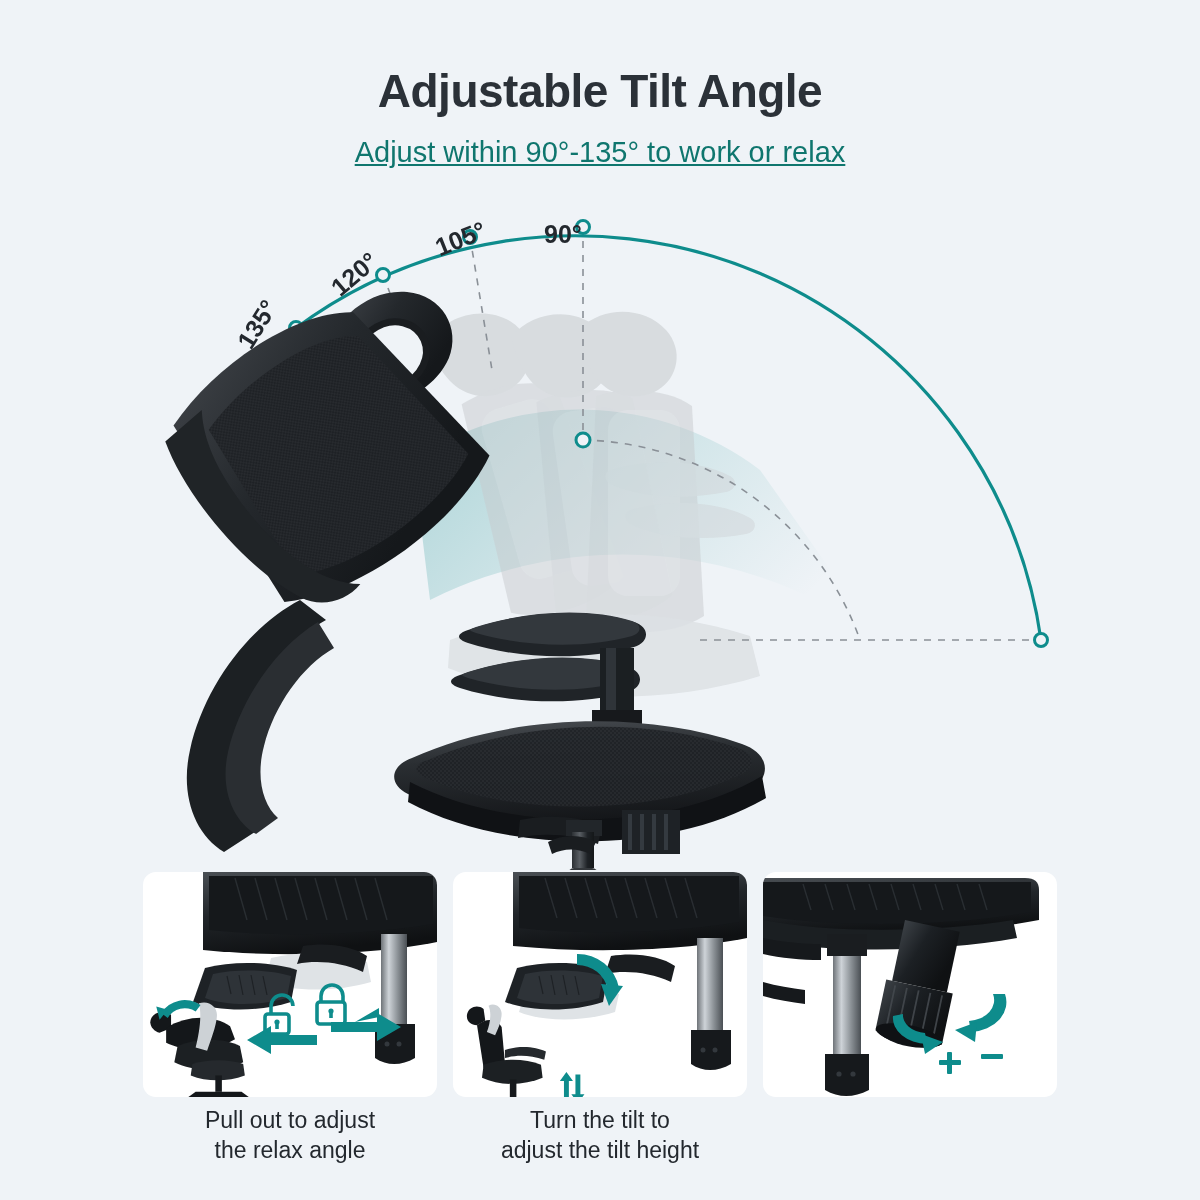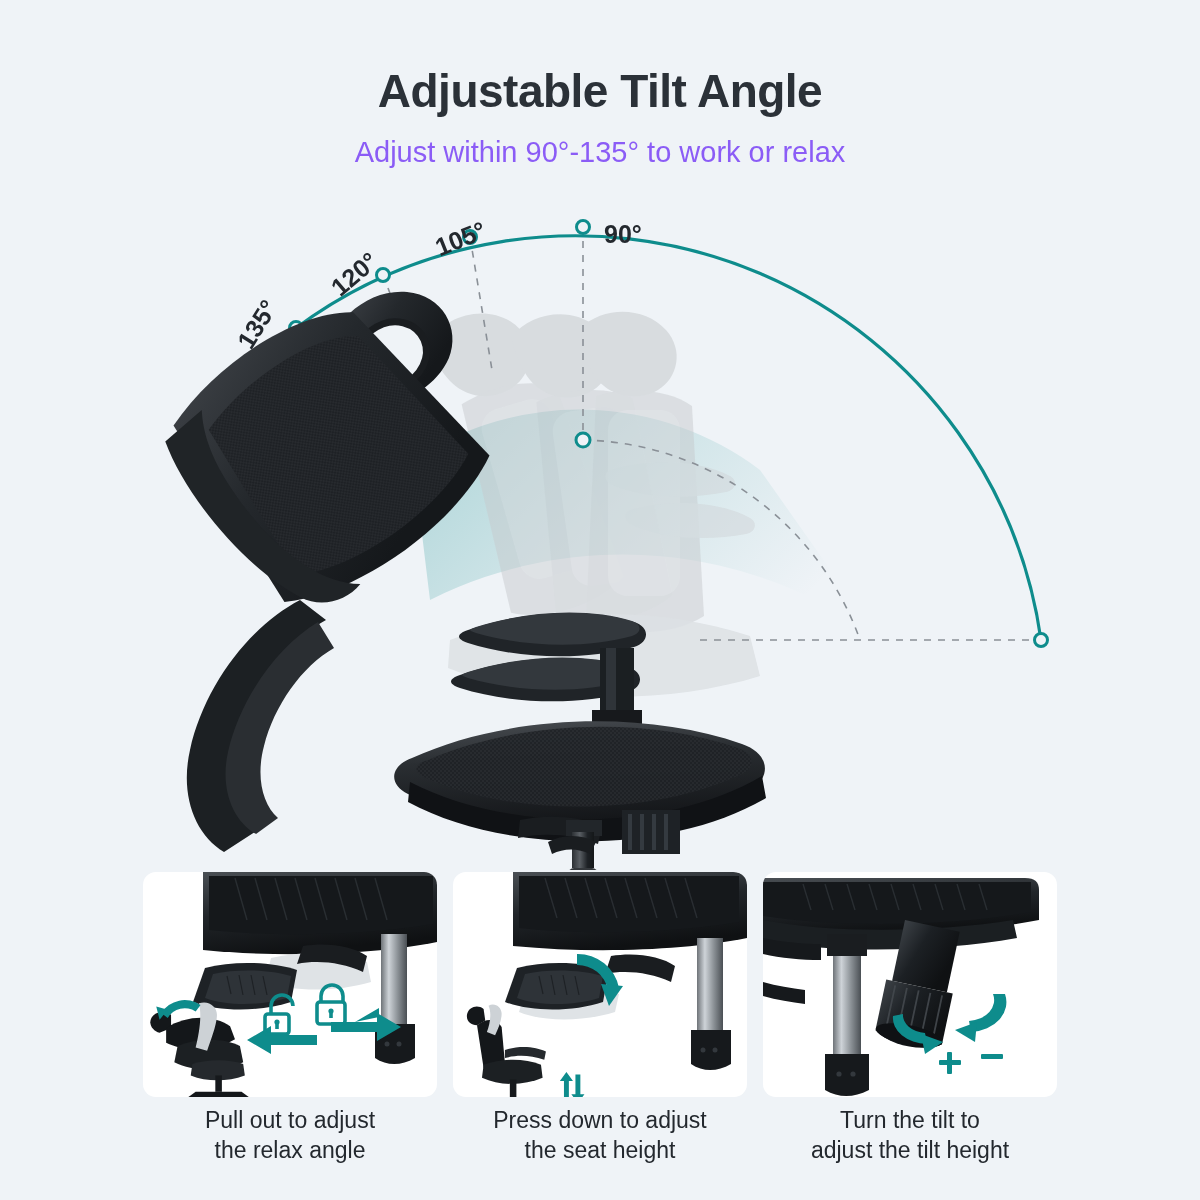--- a/index.html
+++ b/index.html
@@ -15,21 +15,21 @@
   
   .title {
     position:absolute; top:64px; left:0; width:100%;
     text-align:center;
     font-size:46px; font-weight:bold; color:#2b3138;
     letter-spacing:-0.5px;
   }
   .subtitle {
     position:absolute; top:136px; left:0; width:100%;
     text-align:center;
-    font-size:29px; font-weight:400; color:#8b5cf6;
+    font-size:29px; font-weight:400; color:#0f766e;text-decoration:underline;
   }
 
   
   .hero { position:absolute; top:170px; left:0; width:1200px; height:700px; }
   .hero svg { position:absolute; top:0; left:0; }
 
   .ang-label {
     position:absolute;
     font-size:25px; font-weight:bold; color:#23282e;
     white-space:nowrap;
@@ -250,21 +250,21 @@
             <circle cx="600" cy="842" r="19"></circle>
             <circle cx="600" cy="842" r="9" fill="#2b3034"></circle>
           </g>
         </g>
       </g>
     </svg>
 
     <div class="ang-label" style="left:256px; top:155px; transform:rotate(-58deg);">135°</div>
     <div class="ang-label" style="left:344px; top:103px; transform:rotate(-40deg);">120°</div>
     <div class="ang-label" style="left:442px; top:63px; transform:rotate(-22deg);">105°</div>
-    <div class="ang-label" style="left:604px; top:50px; transform:rotate(0deg);">90°</div>
+    <div class="ang-label" style="left:544px; top:50px; transform:rotate(0deg);">90°</div>
   </div>
 
   <div class="cards">
 
     <div class="card">
       <svg width="294" height="225" viewBox="0 0 294 225">
         <defs>
           <linearGradient id="c1seat" x1="0" y1="0" x2="0.3" y2="1">
             <stop offset="0%" stop-color="#4a4f54"></stop>
             <stop offset="50%" stop-color="#212529"></stop>
@@ -498,22 +498,18 @@
       </svg>
     </div>
   </div>
 
   <div class="captions">
     <div class="caption">
       <span>Pull out to adjust</span><br>
       <span>the relax angle</span>
     </div>
     <div class="caption">
-      <span>Press down to adjust</span><br>
-      <span>the seat height</span>
-    </div>
-    <div class="caption">
       <span>Turn the tilt to</span><br>
       <span>adjust the tilt height</span>
     </div>
   </div>
 
 </div>
 
 </body></html>

